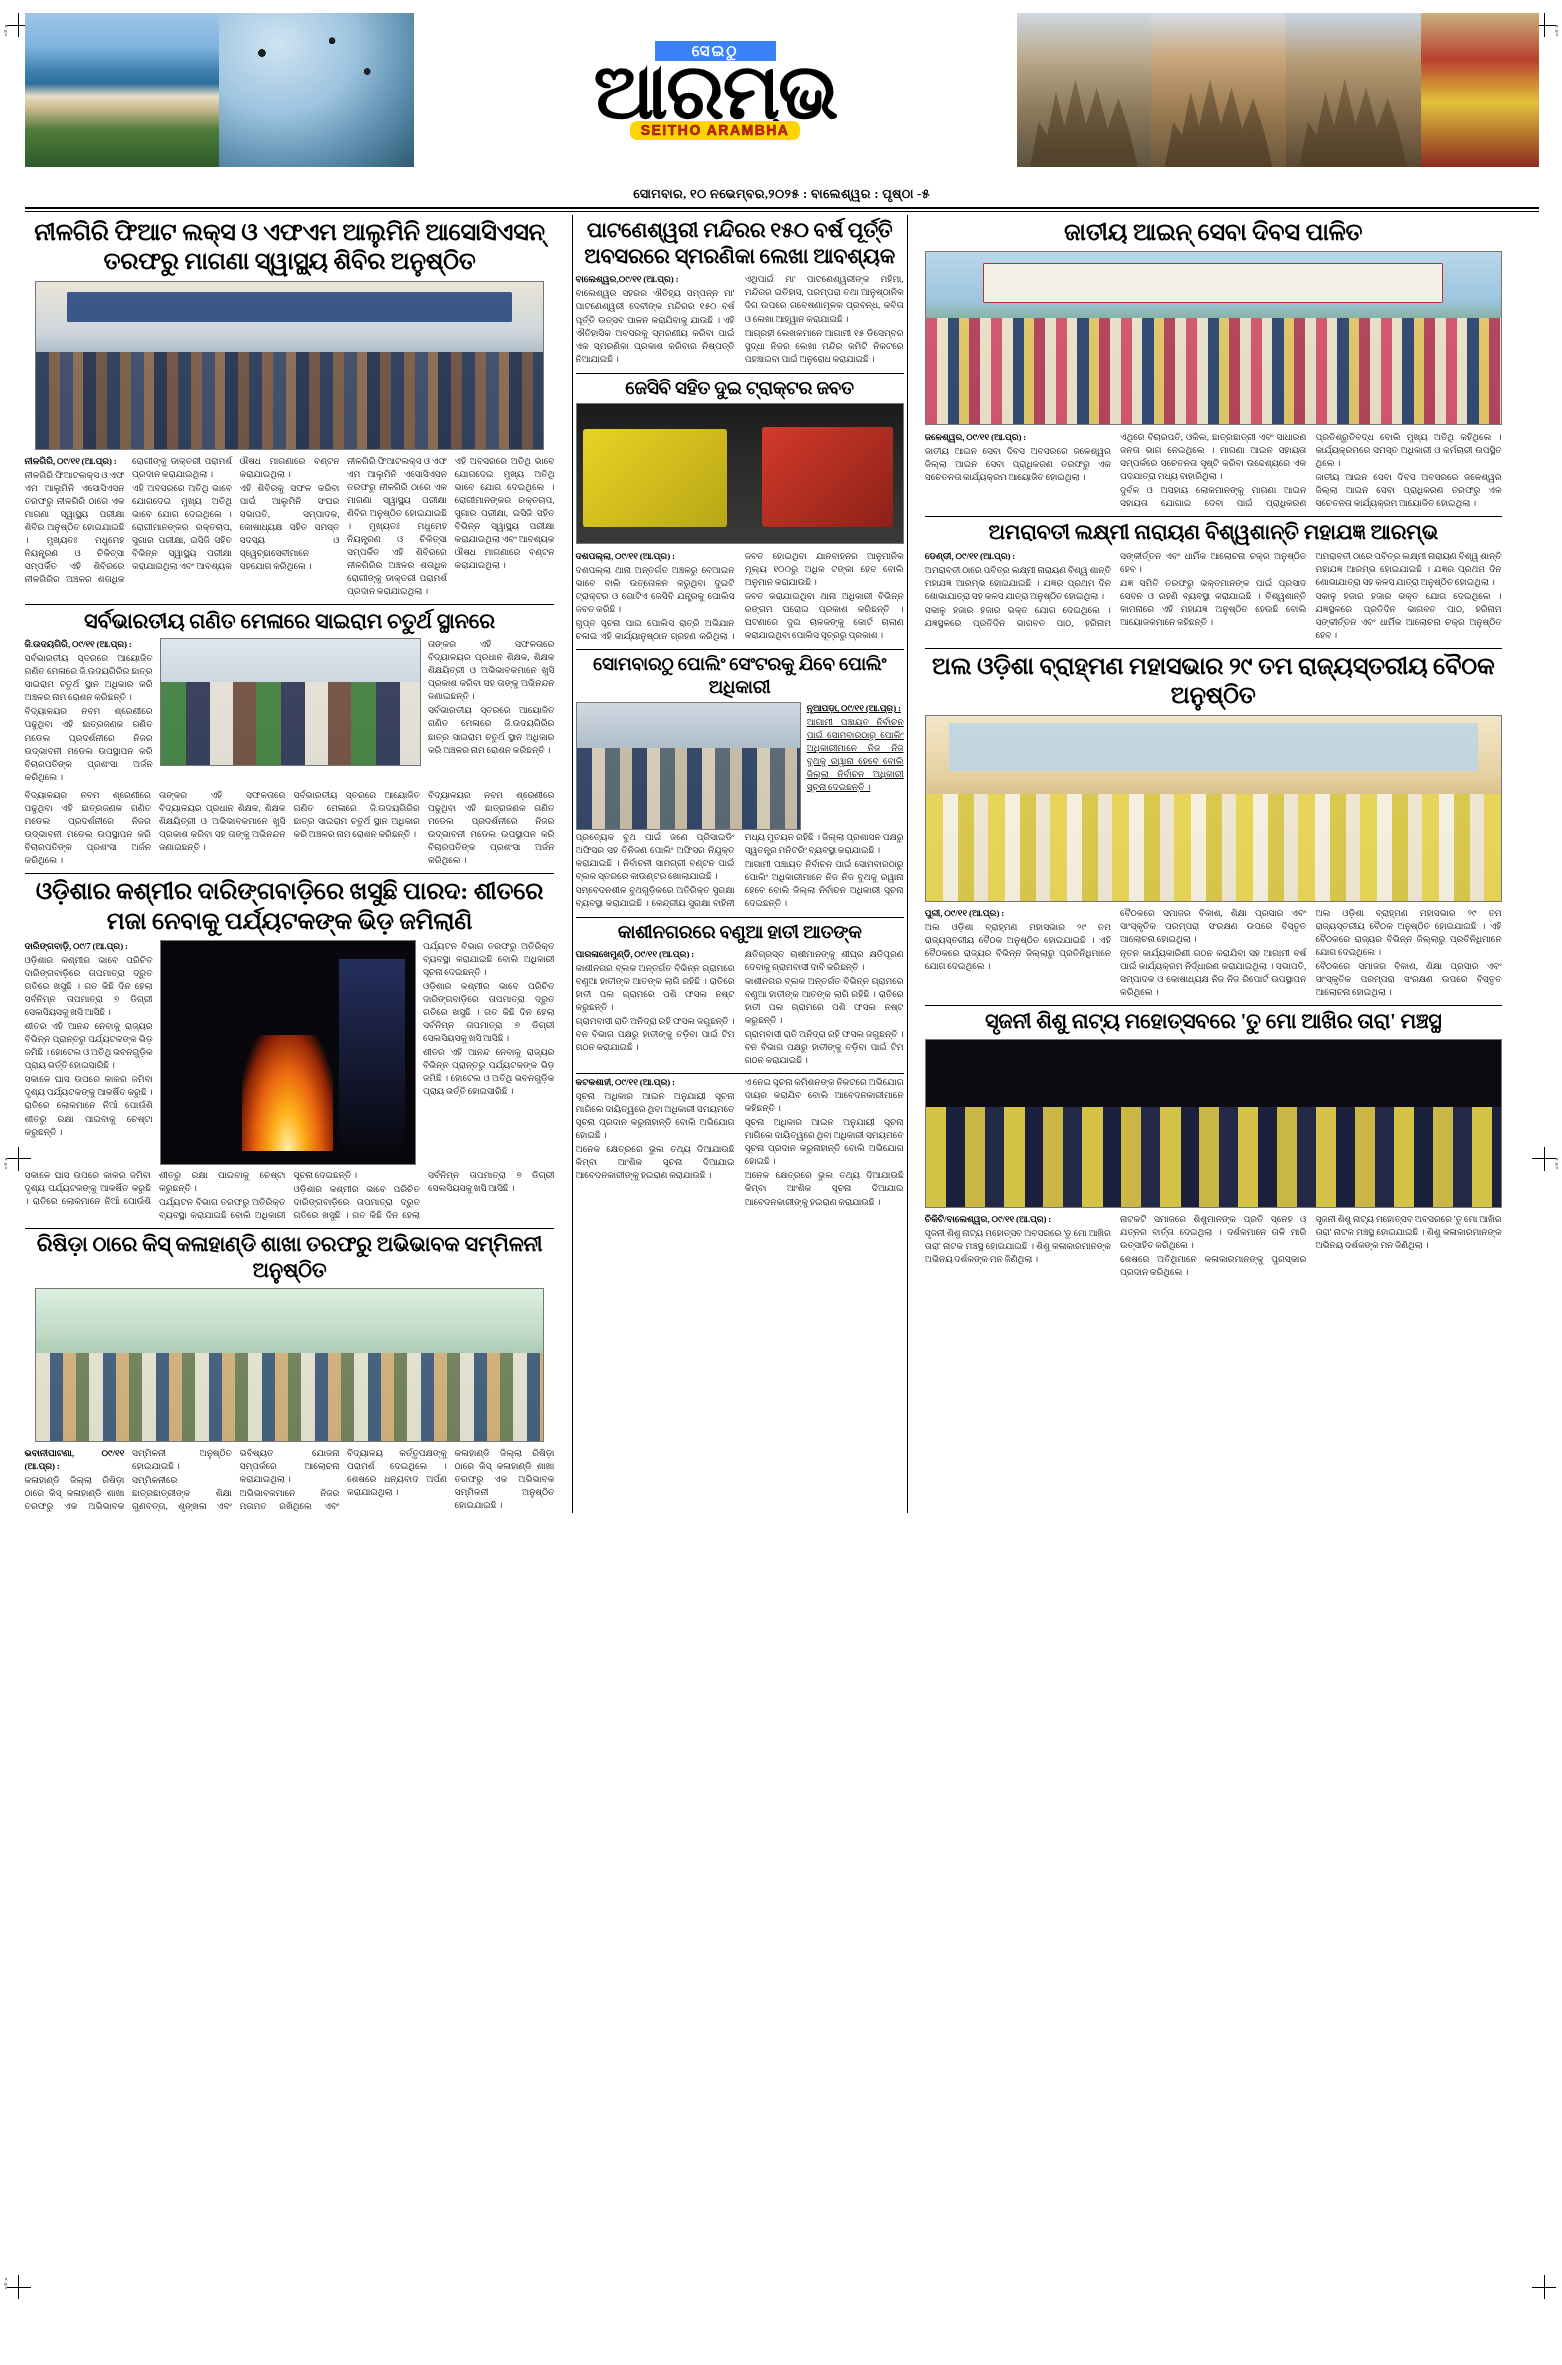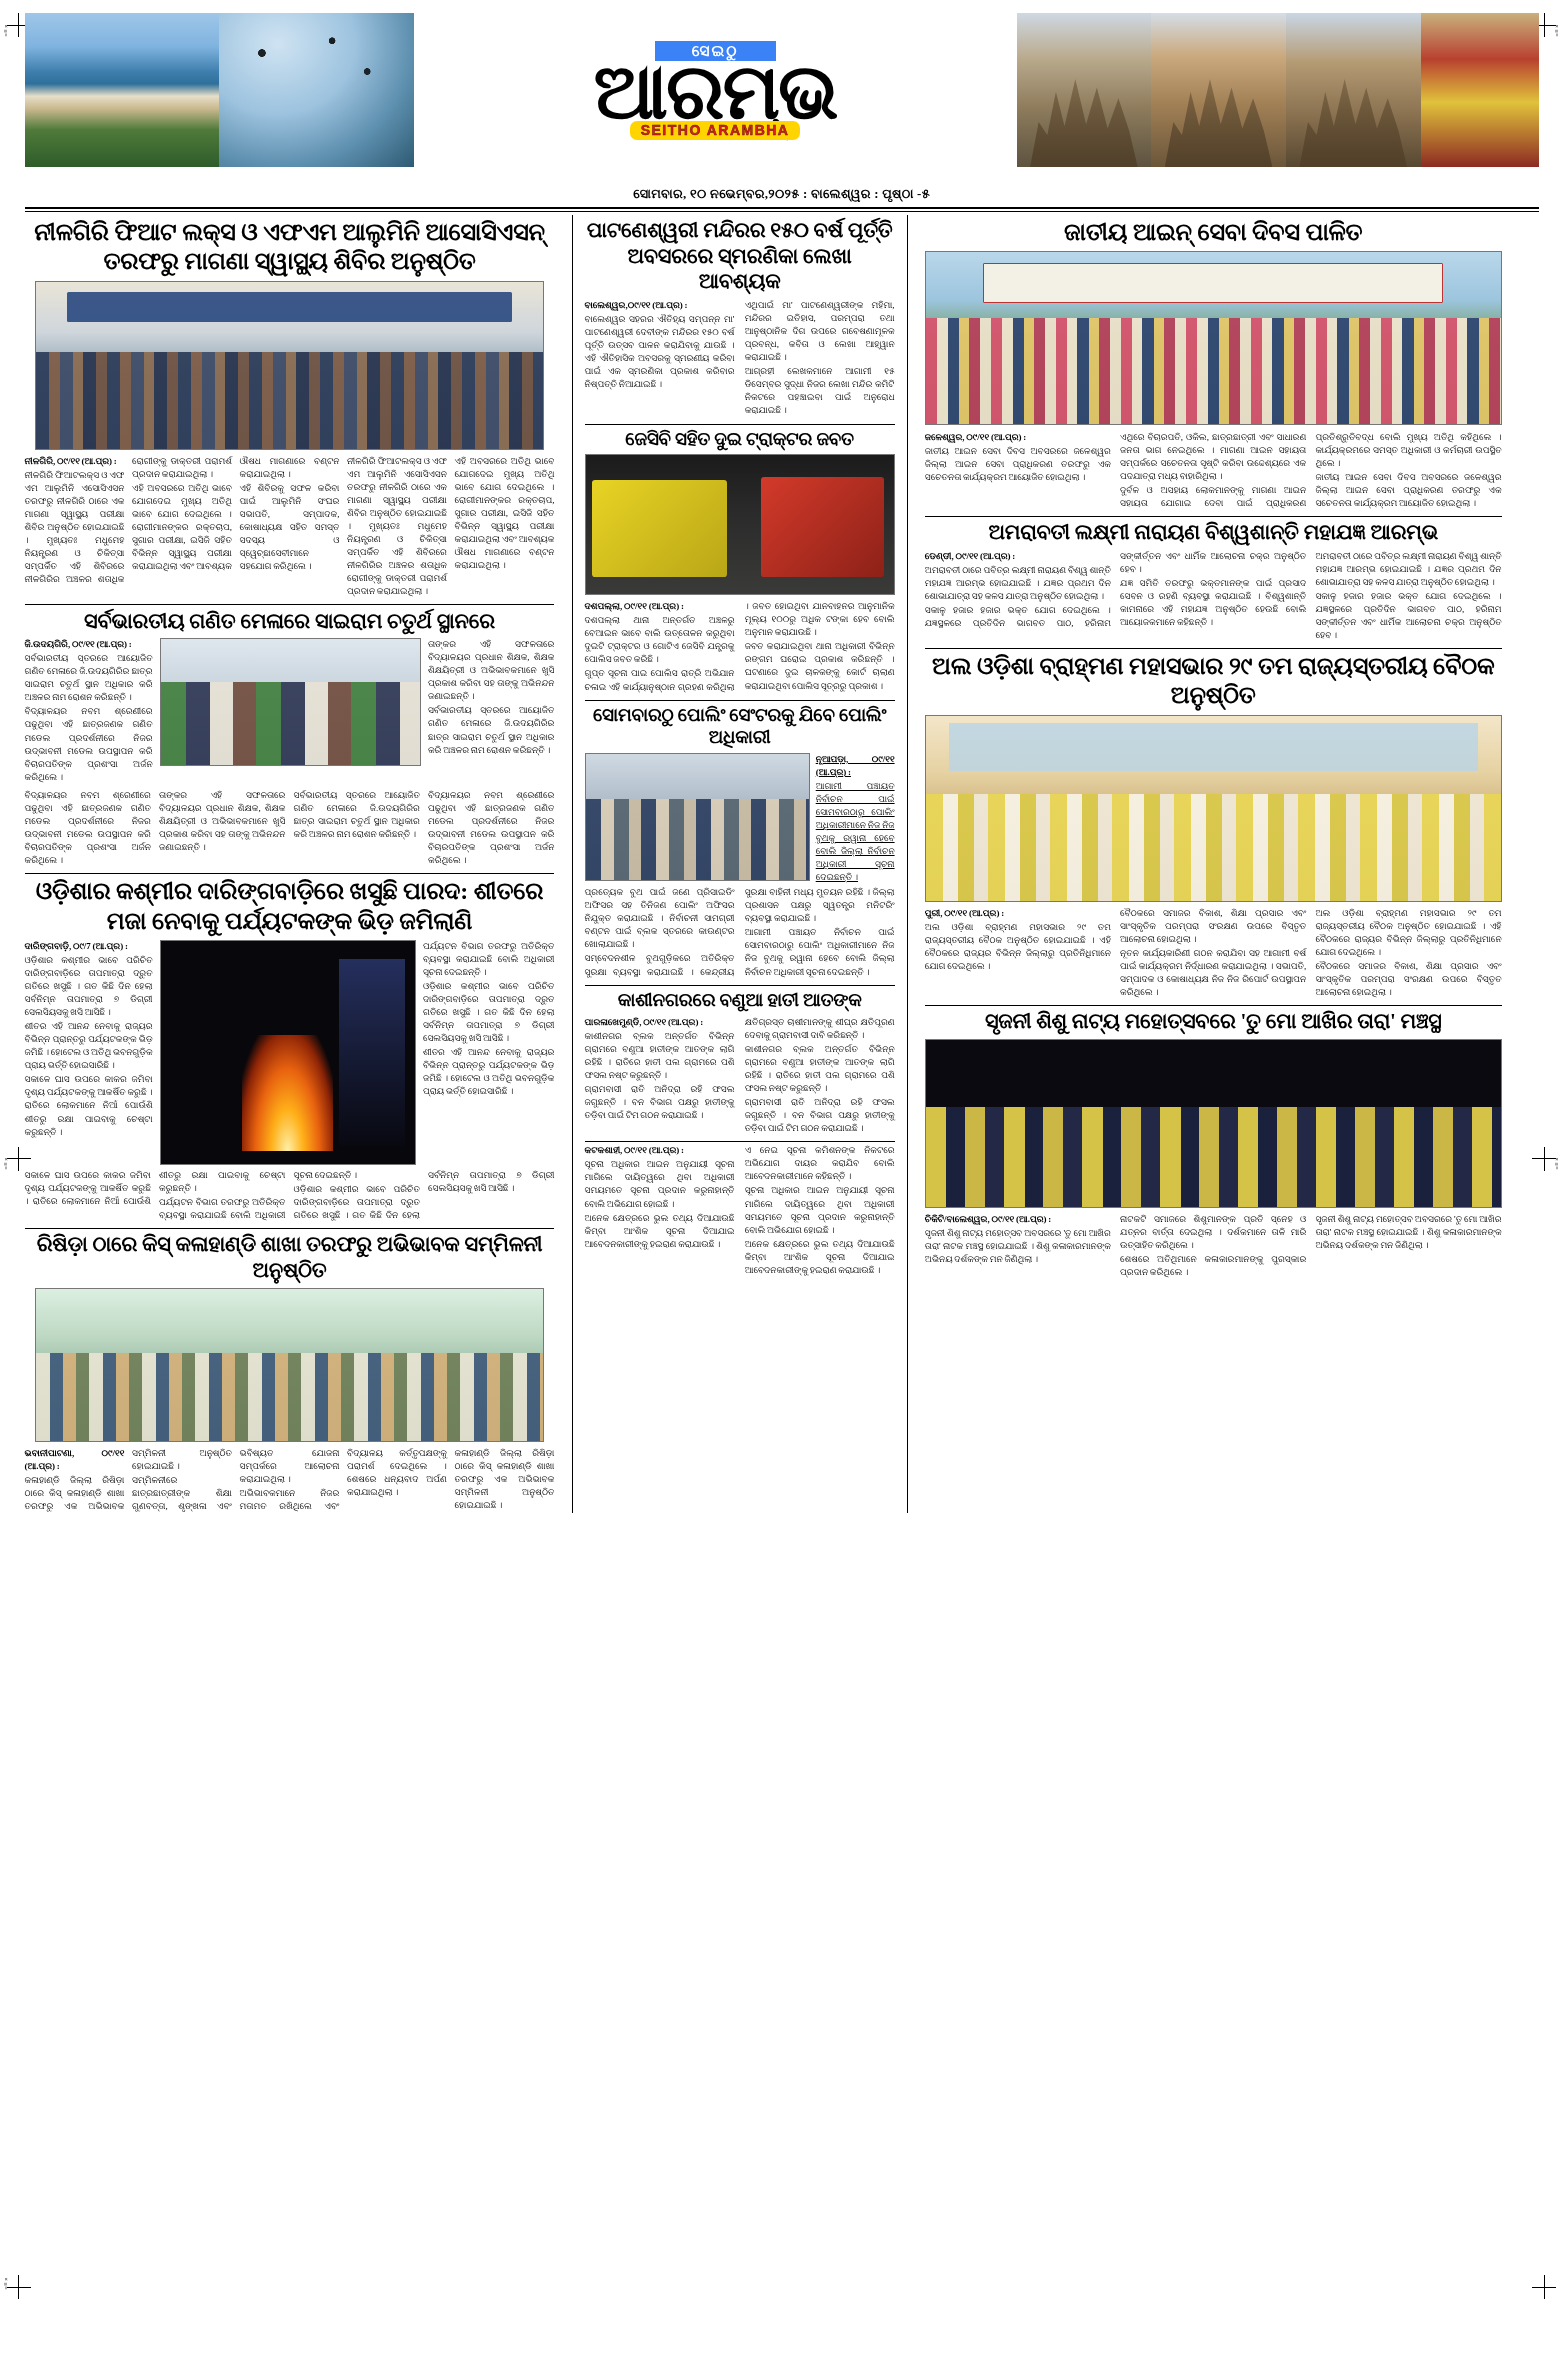--- a/index.html
+++ b/index.html
@@ -85,21 +85,21 @@
   .temple-sil:after{content:"";position:absolute;left:10%;right:10%;bottom:0;height:70%;
      background:
        linear-gradient(to top, rgba(80,62,40,.9), rgba(120,98,64,.55));
      clip-path:polygon(0 100%,8% 58%,16% 70%,24% 30%,32% 62%,42% 18%,52% 60%,62% 26%,
         72% 64%,82% 36%,92% 66%,100% 100%);}
 
   
   .grid { display:flex; gap:8px; margin-top:3.1px; }
   .col { position:relative; }
   .col-a { width:539px; padding-right:9.2px; }
-  .col-b { width:336px; padding:0 12px; border-left:0.8px solid #000; border-right:0.8px solid #000;}
+  .col-b { width:336px; padding:0 3px; border-left:0.8px solid #000; border-right:0.8px solid #000;}
   .col-c { width:586px; padding-left:9.2px; }
 
   
   h2.hl {
     font-family:"Liberation Serif", serif;
     font-weight:bold; text-align:center; margin:3.1px 0 4.1px;
     line-height:1.22; letter-spacing:-0.3px;
   }
   .hl-xl { font-size:24px; }
   .hl-lg { font-size:21px; }

